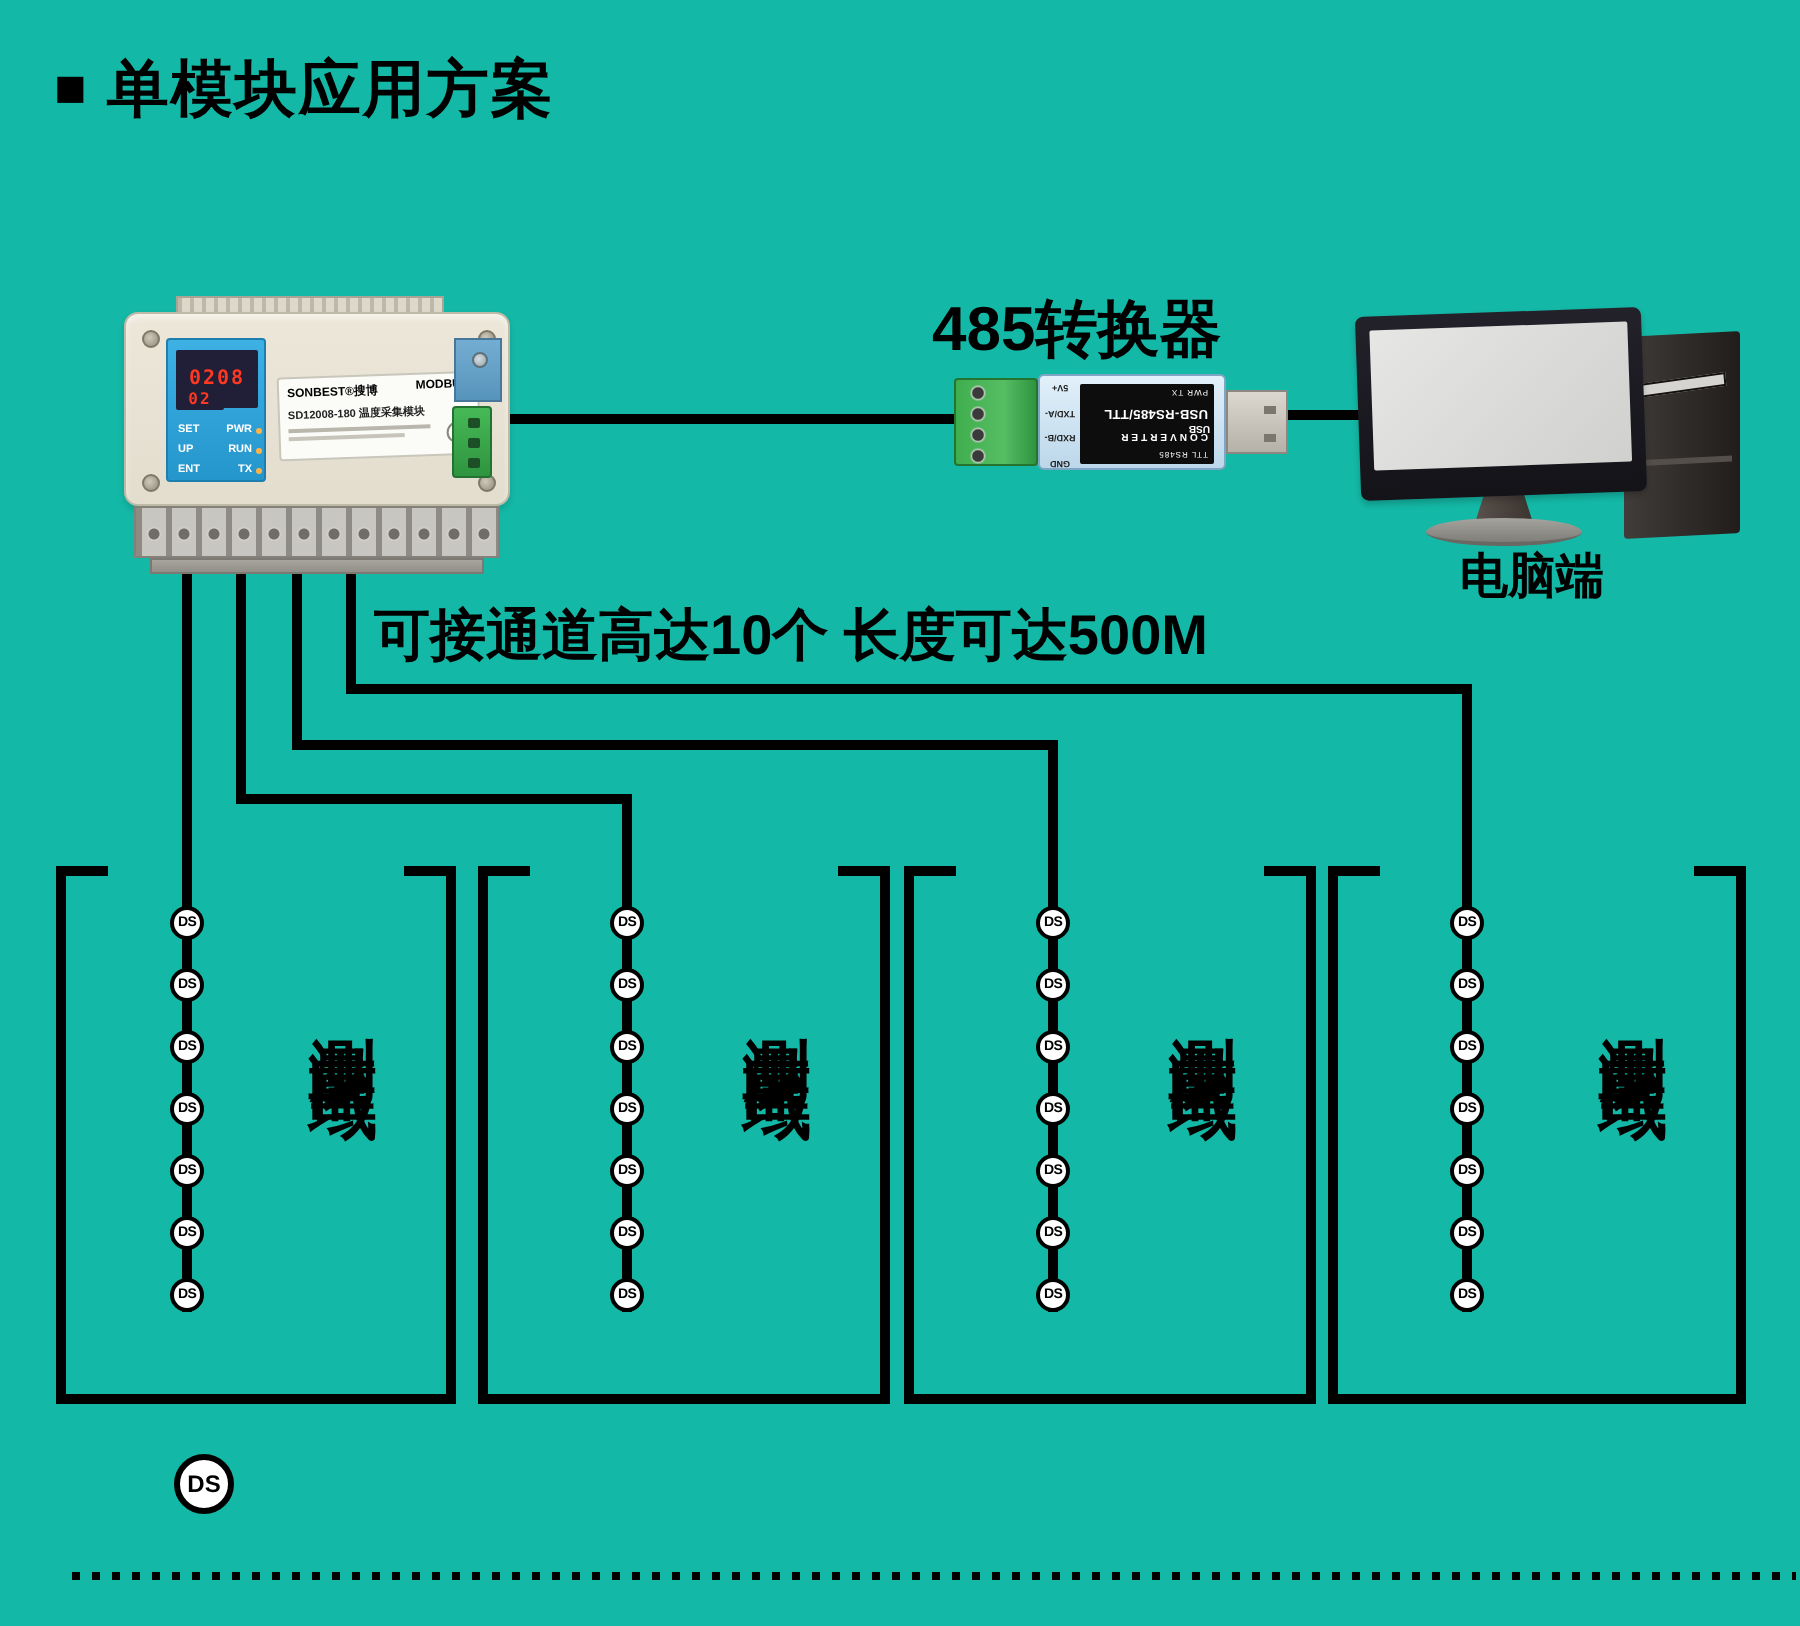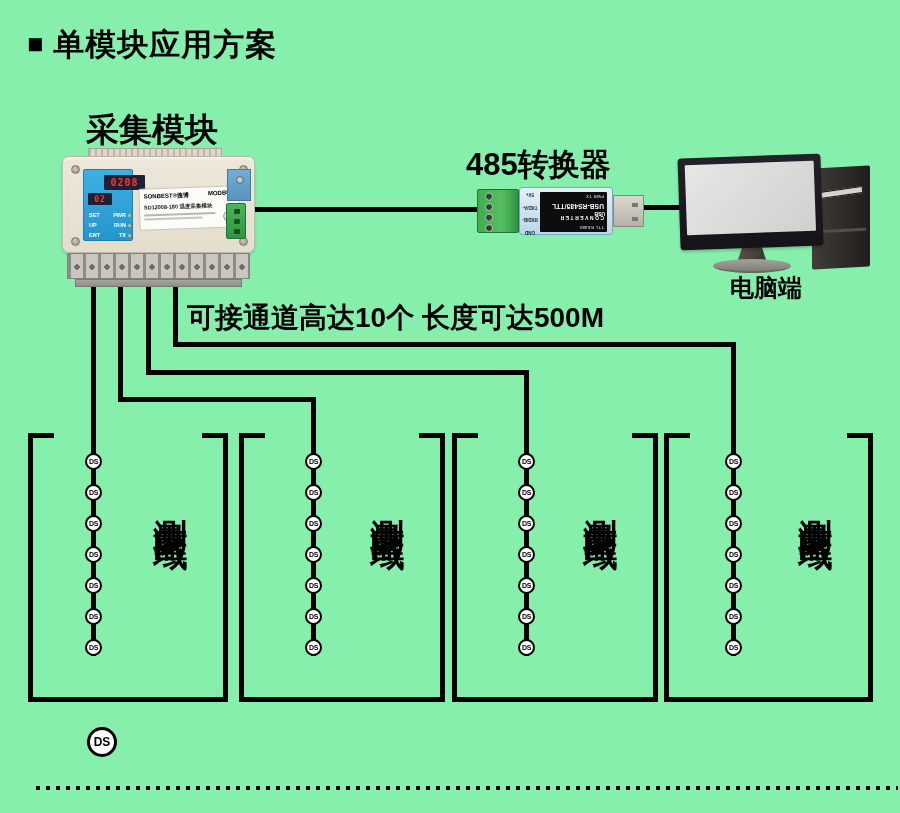--- a/index.html
+++ b/index.html
@@ -1,18 +1,18 @@
 <!DOCTYPE html>
 <html><head>
 <meta charset="utf-8">
 <style>
   * { margin: 0; padding: 0; box-sizing: border-box; }
   html, body { background: #ffffff; }
   .stage {
-    position: relative; width: 900px; height: 813px; background: #86efac;
+    position: relative; width: 900px; height: 813px; background: #14b8a6;
     font-family: "Liberation Sans", "DejaVu Sans", sans-serif; color: #000;
     overflow: hidden;
   }
   .abs { position: absolute; }
   .lbl { position: absolute; color: #000; font-weight: 600; white-space: nowrap; z-index: 6; }
   .wire { position: absolute; background: #000; z-index: 1; }
 
   
   .title { left: 27px; top: 24px; font-size: 31px; font-weight: 800; letter-spacing: 1px; }
   .title .marker { font-size: 27px; margin-right: 9px; position: relative; top: -2px; }
@@ -24,21 +24,21 @@
   .mod-body { position: absolute; left: 0; top: 8px; width: 193px; height: 97px;
     background: linear-gradient(180deg,#ece7d9,#e2ddcd); border: 1px solid #bfb9a7; border-radius: 7px;
     box-shadow: inset 0 2px 3px #fff8, 0 2px 3px #0002; }
   .screw { position: absolute; width: 9px; height: 9px; border-radius: 50%;
     background: radial-gradient(circle at 40% 40%, #cfcaba, #8f8a7a); border: 1px solid #7d7868; }
   .blue-panel { position: absolute; left: 20px; top: 12px; width: 50px; height: 72px;
     background: linear-gradient(180deg,#3db0e4,#2496cc); border-radius: 2px; border: 1px solid #1d7fb0; }
   .disp { position: absolute; background: #211f38; border-radius: 1px;
     color: #ff3822; font-family: "DejaVu Sans Mono", monospace; font-weight: 700;
     display: flex; align-items: center; justify-content: center; letter-spacing: 1px; }
-  .disp1 { left: 4px; top: 5px; width: 41px; height: 15px; font-size: 10px; margin-left: 16px; }
+  .disp1 { left: 4px; top: 5px; width: 41px; height: 29px; font-size: 10px; }
   .disp2 { left: 4px; top: 23px; width: 24px; height: 12px; font-size: 8px; }
   .keyrow { position: absolute; left: 5px; width: 42px; height: 8px; display: flex;
     justify-content: space-between; align-items: center; color: #fff; font-size: 5.5px; font-weight: 700; }
   .keyrow .led { width: 3px; height: 3px; background: #ffb347; border-radius: 50%;
     display: inline-block; margin-left: 2px; }
   .keyrow .right { display: flex; align-items: center; }
   .sticker { position: absolute; left: 76px; top: 30px; width: 101px; height: 42px;
     background: #fbfbf8; border: 1px solid #c9c6bb; border-radius: 2px; transform: rotate(-2deg);
     padding: 3px 4px; overflow: hidden; }
   .sticker .s1 { font-size: 6px; font-weight: 800; display: flex; justify-content: space-between; }
@@ -142,21 +142,20 @@
   <div class="wire" style="left:118px;top:270px;width:5px;height:132px"></div>
   <div class="wire" style="left:118px;top:397px;width:198px;height:5px"></div>
   <div class="wire" style="left:311px;top:397px;width:5px;height:259px"></div>
   <div class="wire" style="left:146px;top:270px;width:5px;height:105px"></div>
   <div class="wire" style="left:146px;top:370px;width:383px;height:5px"></div>
   <div class="wire" style="left:524px;top:370px;width:5px;height:286px"></div>
   <div class="wire" style="left:173px;top:270px;width:5px;height:77px"></div>
   <div class="wire" style="left:173px;top:342px;width:563px;height:5px"></div>
   <div class="wire" style="left:731px;top:342px;width:5px;height:314px"></div>
 
-  <div class="lbl" style="left:86px;top:108px;font-size:33px">采集模块</div>
   <div class="abs module">
     <div class="mod-topstrip"></div>
     <div class="mod-body">
       <div class="screw" style="left:8px;top:8px"></div>
       <div class="screw" style="left:176px;top:8px"></div>
       <div class="screw" style="left:8px;top:80px"></div>
       <div class="screw" style="left:176px;top:80px"></div>
       <div class="blue-panel">
         <div class="disp disp1">0208</div>
         <div class="disp disp2">02</div>

